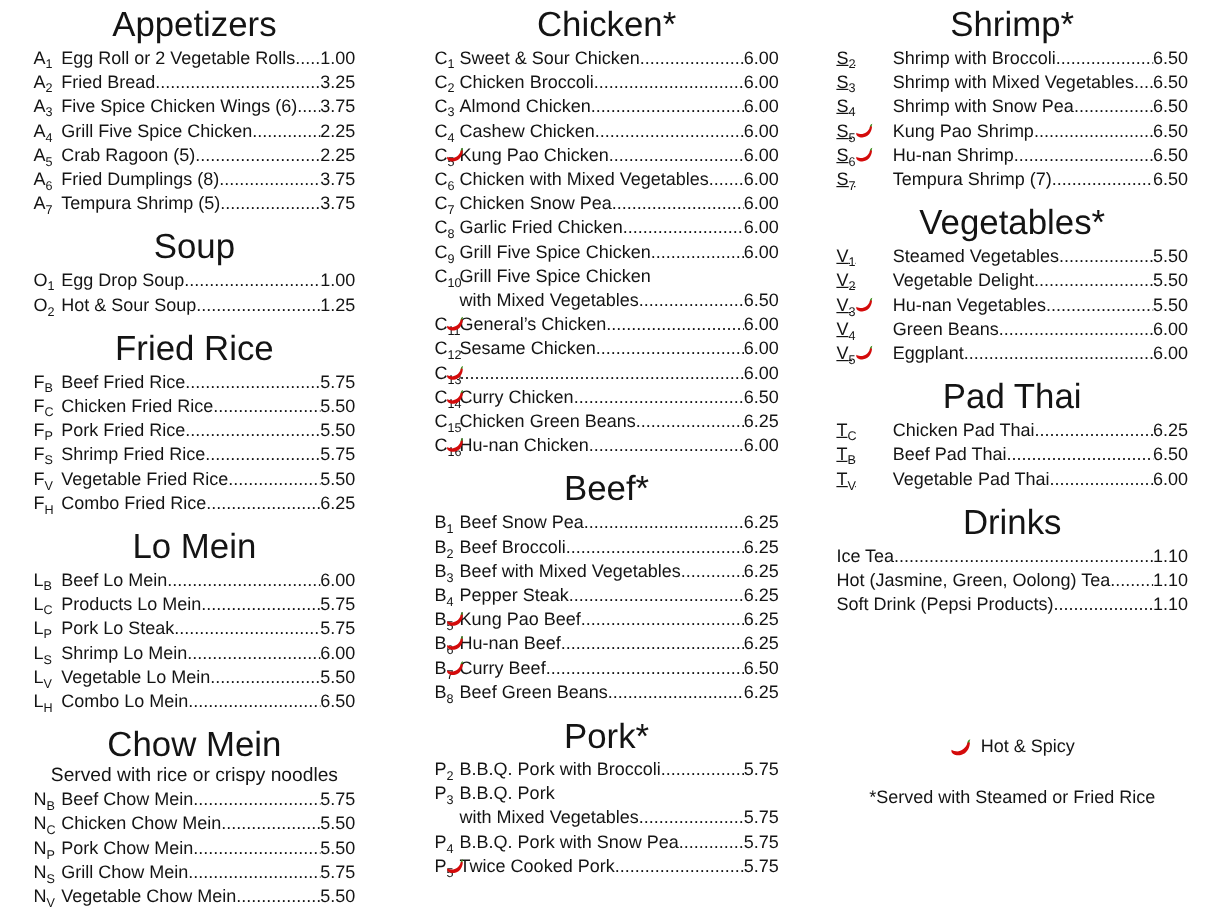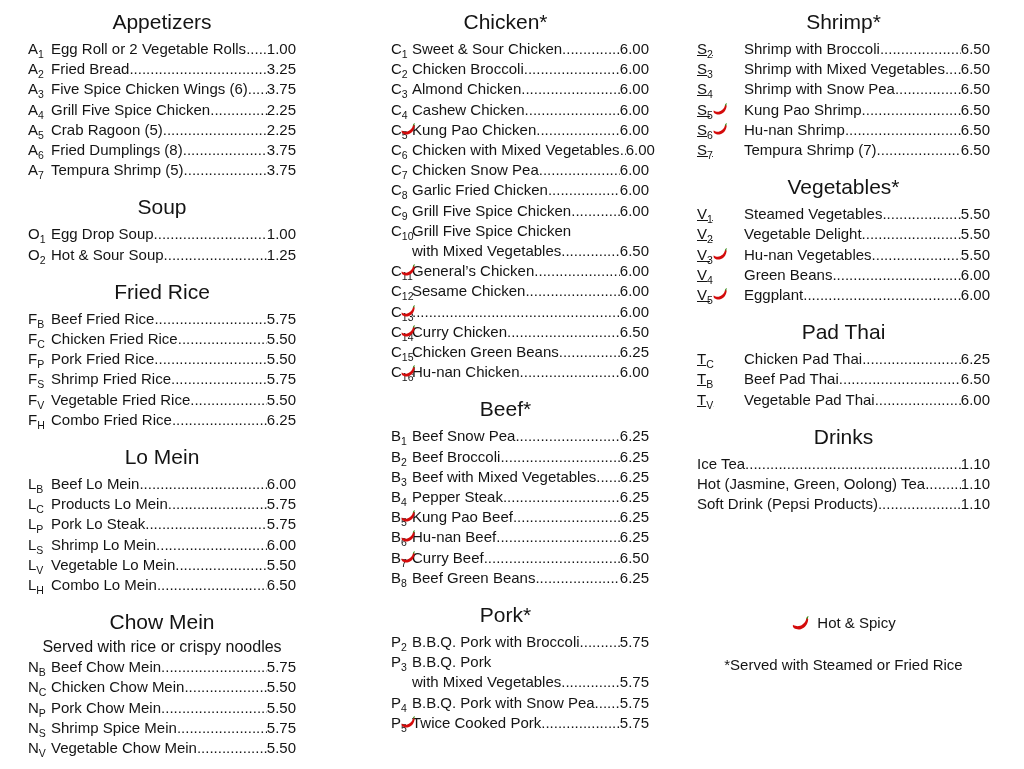--- a/index.html
+++ b/index.html
@@ -11,41 +11,41 @@
     position: relative;
     overflow: hidden;
   }
   .col { position: absolute; top: 8px; }
   .col1 { left: 28px;  width: 268px; }
   .col2 { left: 362px; width: 287px; }
   .col3 { left: 697px; width: 293px; }
 
   section.menu-section { margin-bottom: 13px; }
   .sec-title {
-    font-size: 21px;
+    font-size: 29px;
     line-height: 27px;
     text-align: center;
     margin-bottom: 4px;
   }
   .sec-subtitle {
     font-size: 16px;
     line-height: 16px;
     text-align: center;
     margin-bottom: 2px;
   }
   .item {
     display: flex;
     align-items: baseline;
     font-size: 15px;
     line-height: 20.2px;
     white-space: nowrap;
   }
   .code { flex: 0 0 auto; position: relative; }
   .col1 .code { width: 23px; }
-  .col2 .code { width: 21px; margin-left: 29px; }
+  .col2 .code { width: 21px; }
   .col3 .code { width: 47px; text-decoration: underline; }
   .code sub { font-size: 10.5px; line-height: 0; }
   .name { flex: 0 0 auto; }
   .leader { flex: 1 1 auto; overflow: hidden; min-width: 6px; }
   .leader::after {
     content: "....................................................................................................................";
   }
   .price { flex: 0 0 auto; }
 
   .pepper { position: absolute; top: 2px; display: inline-block; }
@@ -219,21 +219,21 @@
             <span class="price">5.50</span>
           </div>
           <div class="item">
             <span class="code">N<sub>P</sub></span>
             <span class="name">Pork Chow Mein</span>
             <span class="leader"></span>
             <span class="price">5.50</span>
           </div>
           <div class="item">
             <span class="code">N<sub>S</sub></span>
-            <span class="name">Shrimp Spice Mein</span>
+            <span class="name">Grill Chow Mein</span>
             <span class="leader"></span>
             <span class="price">5.75</span>
           </div>
           <div class="item">
             <span class="code">N<sub>V</sub></span>
             <span class="name">Vegetable Chow Mein</span>
             <span class="leader"></span>
             <span class="price">5.50</span>
           </div>
         </section>

